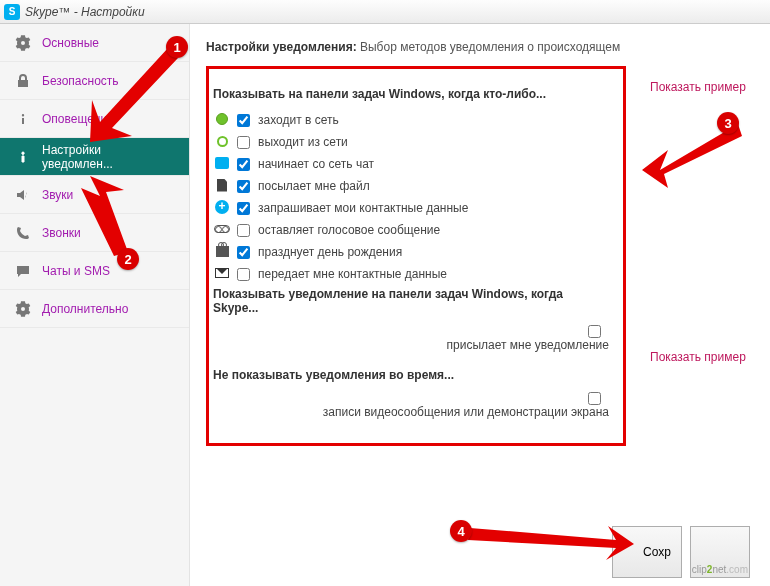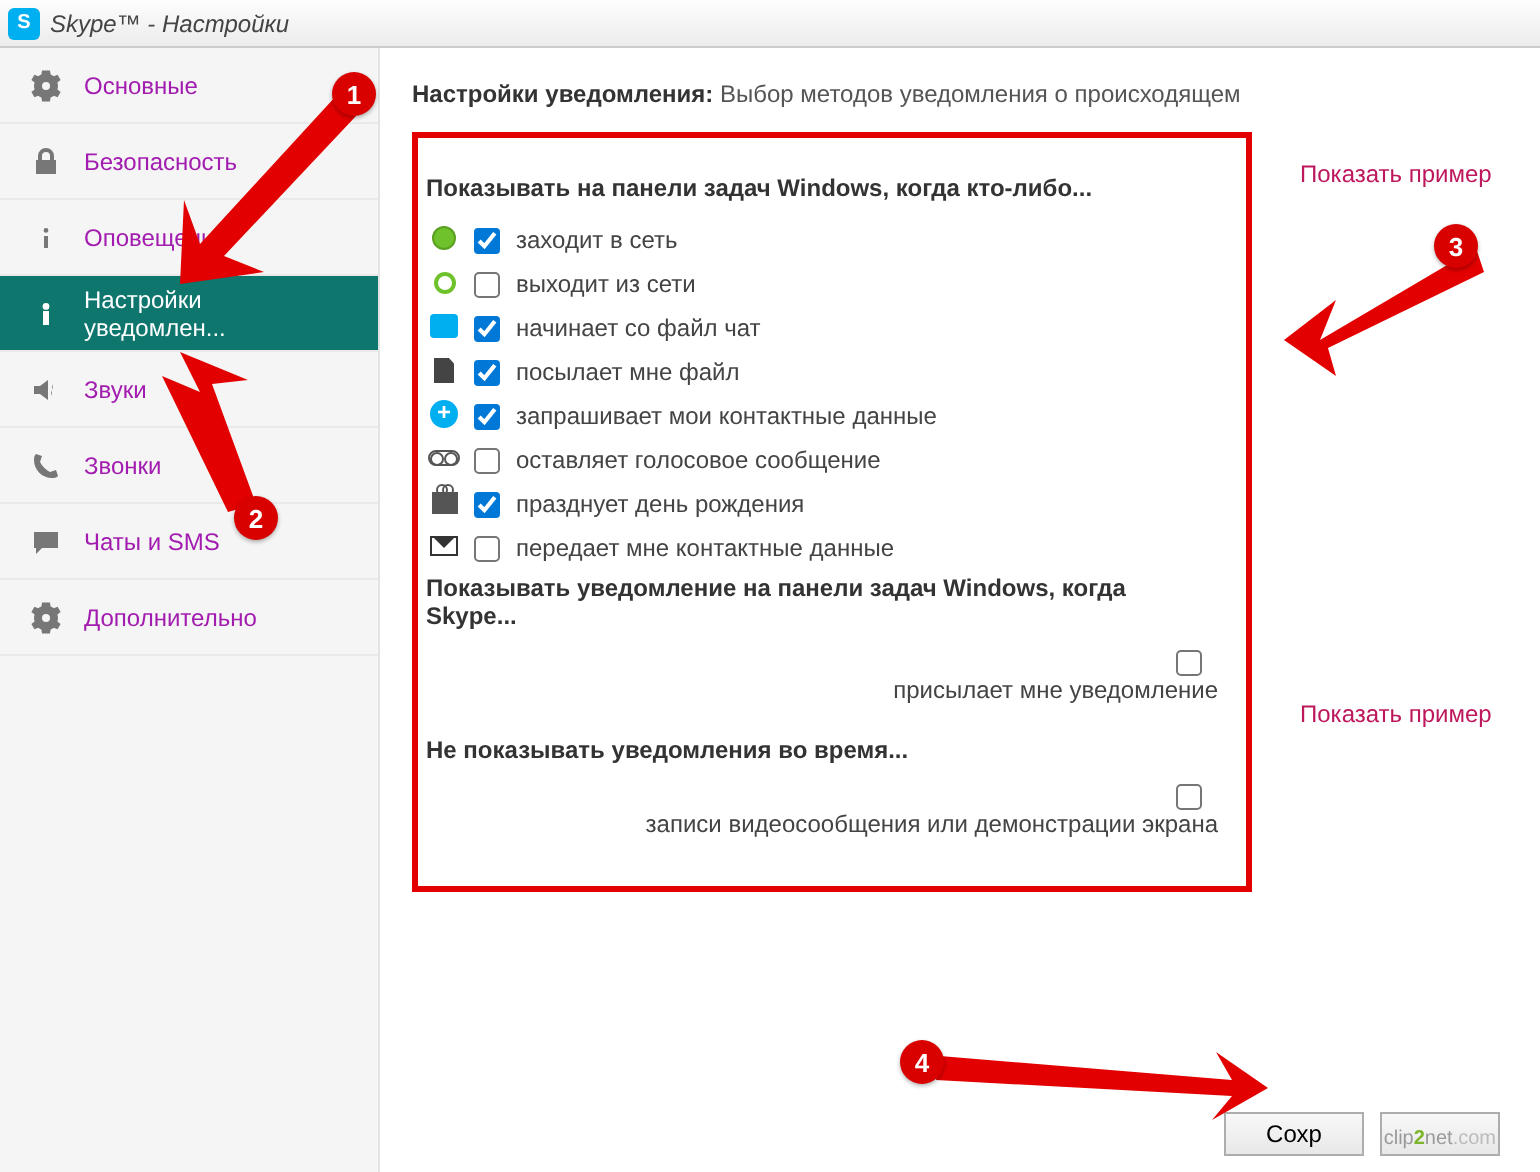--- a/index.html
+++ b/index.html
@@ -20,21 +20,21 @@
   .settings-box { border: 3px solid #e30000; padding: 10px 14px 18px 4px; width: 420px; margin-left: 0; }
   .section-head { font-weight: bold; color: #333; margin: 8px 0 10px 0; font-size: 12px; }
   .opt-row { display: flex; align-items: flex-end; margin: 6px 0; font-size: 12px; color: #444; }
   .opt-row .pic { width: 18px; height: 16px; margin-right: 6px; display: flex; align-items: center; justify-content: center; }
   .opt-row input[type=checkbox] { margin-right: 8px; width: 13px; height: 13px; accent-color: #0078d7; }
   .opt-row.nopic { padding-left: 24px; flex-direction: column; }
   .show-example { color: #be185d; font-size: 12px; cursor: pointer; }
   .example1 { position: absolute; left: 460px; top: 56px; }
   .example2 { position: absolute; left: 460px; top: 326px; }
   .buttons-row { position: absolute; bottom: 8px; right: 20px; display: flex; gap: 8px; }
-  .btn { border: 1px solid #adadad; background: linear-gradient(#f8f8f8,#e8e8e8); padding: 3px 10px; font-size: 12px; cursor: pointer; min-width: 70px; }
+  .btn { border: 1px solid #adadad; background: linear-gradient(#f8f8f8,#e8e8e8); padding: 18px 10px; font-size: 12px; cursor: pointer; min-width: 70px; text-align: right; }
   .watermark { position: absolute; bottom: 11px; right: 22px; font-size: 10px; color: #999; font-family: Arial; }
   .watermark .c2 { color: #7db52a; font-weight: bold; }
   .watermark .net { color: #bbb; }
   
   .badge { position: absolute; width: 22px; height: 22px; background: #d90000; color: #fff; border-radius: 50%; display: flex; align-items: center; justify-content: center; font-weight: bold; font-size: 13px; z-index: 50; box-shadow: 0 1px 2px rgba(0,0,0,.3); }
   .arrow { position: absolute; z-index: 40; pointer-events: none; }
   
   .p-green { width:12px; height:12px; border-radius:50%; background:#6fc22b; border:1px solid #5aa020; }
   .p-ring  { width:11px; height:11px; border-radius:50%; border:2px solid #6fc22b; }
   .p-chat  { width:14px; height:12px; background:#00aff0; border-radius:2px; position:relative; }
@@ -153,21 +153,21 @@
             <span class="p-ring"></span>
           </span>
         <input type="checkbox" style="">
         <span>выходит из сети</span>
       </div>
       <div class="opt-row">
         <span class="pic">
             <span class="p-chat"></span>
           </span>
         <input type="checkbox" checked="" style="">
-        <span>начинает со файл чат</span>
+        <span>начинает со сеть чат</span>
       </div>
       <div class="opt-row">
         <span class="pic">
             <span class="p-file"></span>
           </span>
         <input type="checkbox" checked="" style="">
         <span>посылает мне файл</span>
       </div>
       <div class="opt-row">
         <span class="pic">

